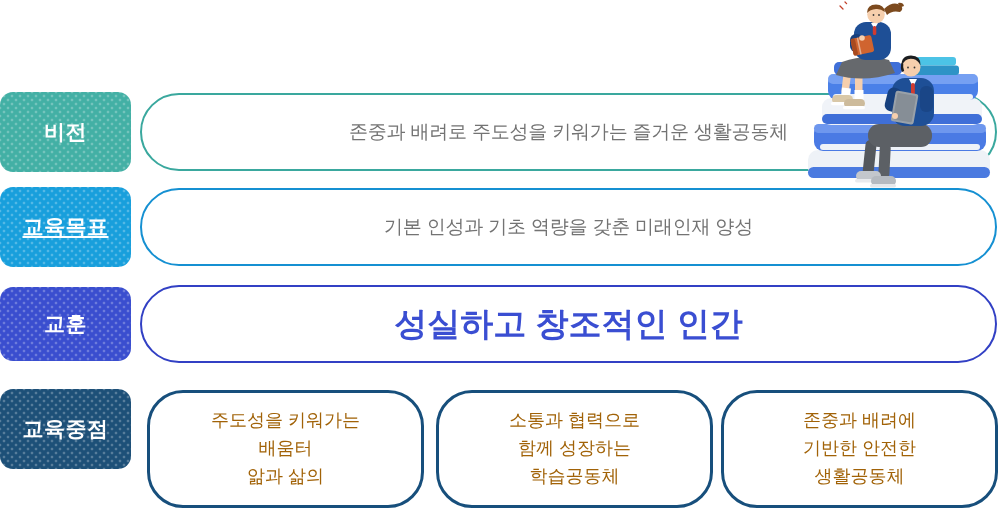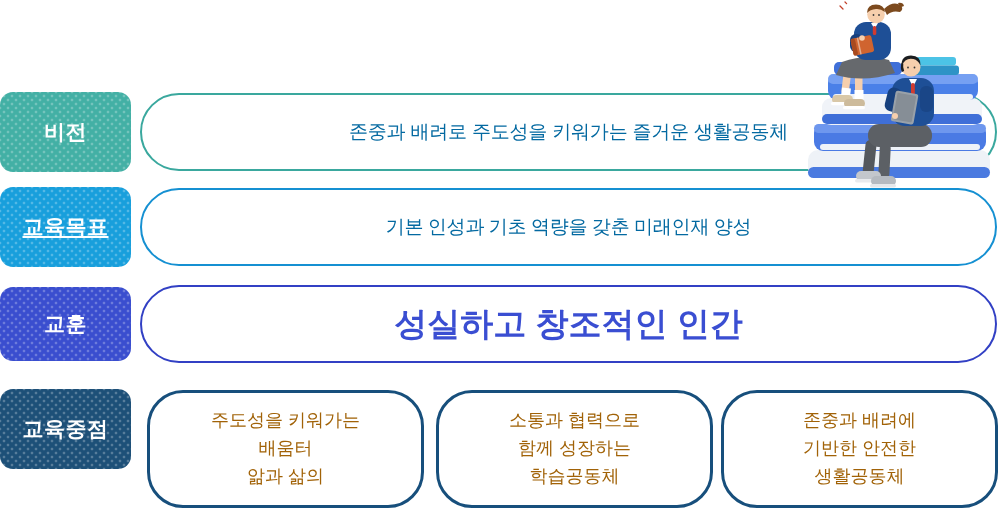--- a/index.html
+++ b/index.html
@@ -47,26 +47,26 @@
     width: 857px;
     height: 78px;
     border-radius: 40px;
     background: #ffffff;
     display: flex;
     align-items: center;
     justify-content: center;
     z-index: 1;
   }
   .pill-vision { top: 93px;  border: 2.5px solid #3aa89e; }
-  .pill-goal   { top: 188px; border: 2.5px solid #1590d2; font-family: Liberation Serif, serif; }
+  .pill-goal   { top: 188px; border: 2.5px solid #1590d2; }
   .pill-motto  { top: 285px; border: 2.5px solid #3240c4; }
   .pill-text {
     font-size: 19px;
     font-weight: 500;
-    color: #0369a1;
+    color: #737373;
     letter-spacing: -0.2px;
   }
   .motto-text {
     font-size: 33px;
     font-weight: bold;
     color: #3a4ed2;
   }
 
   
   .box {

